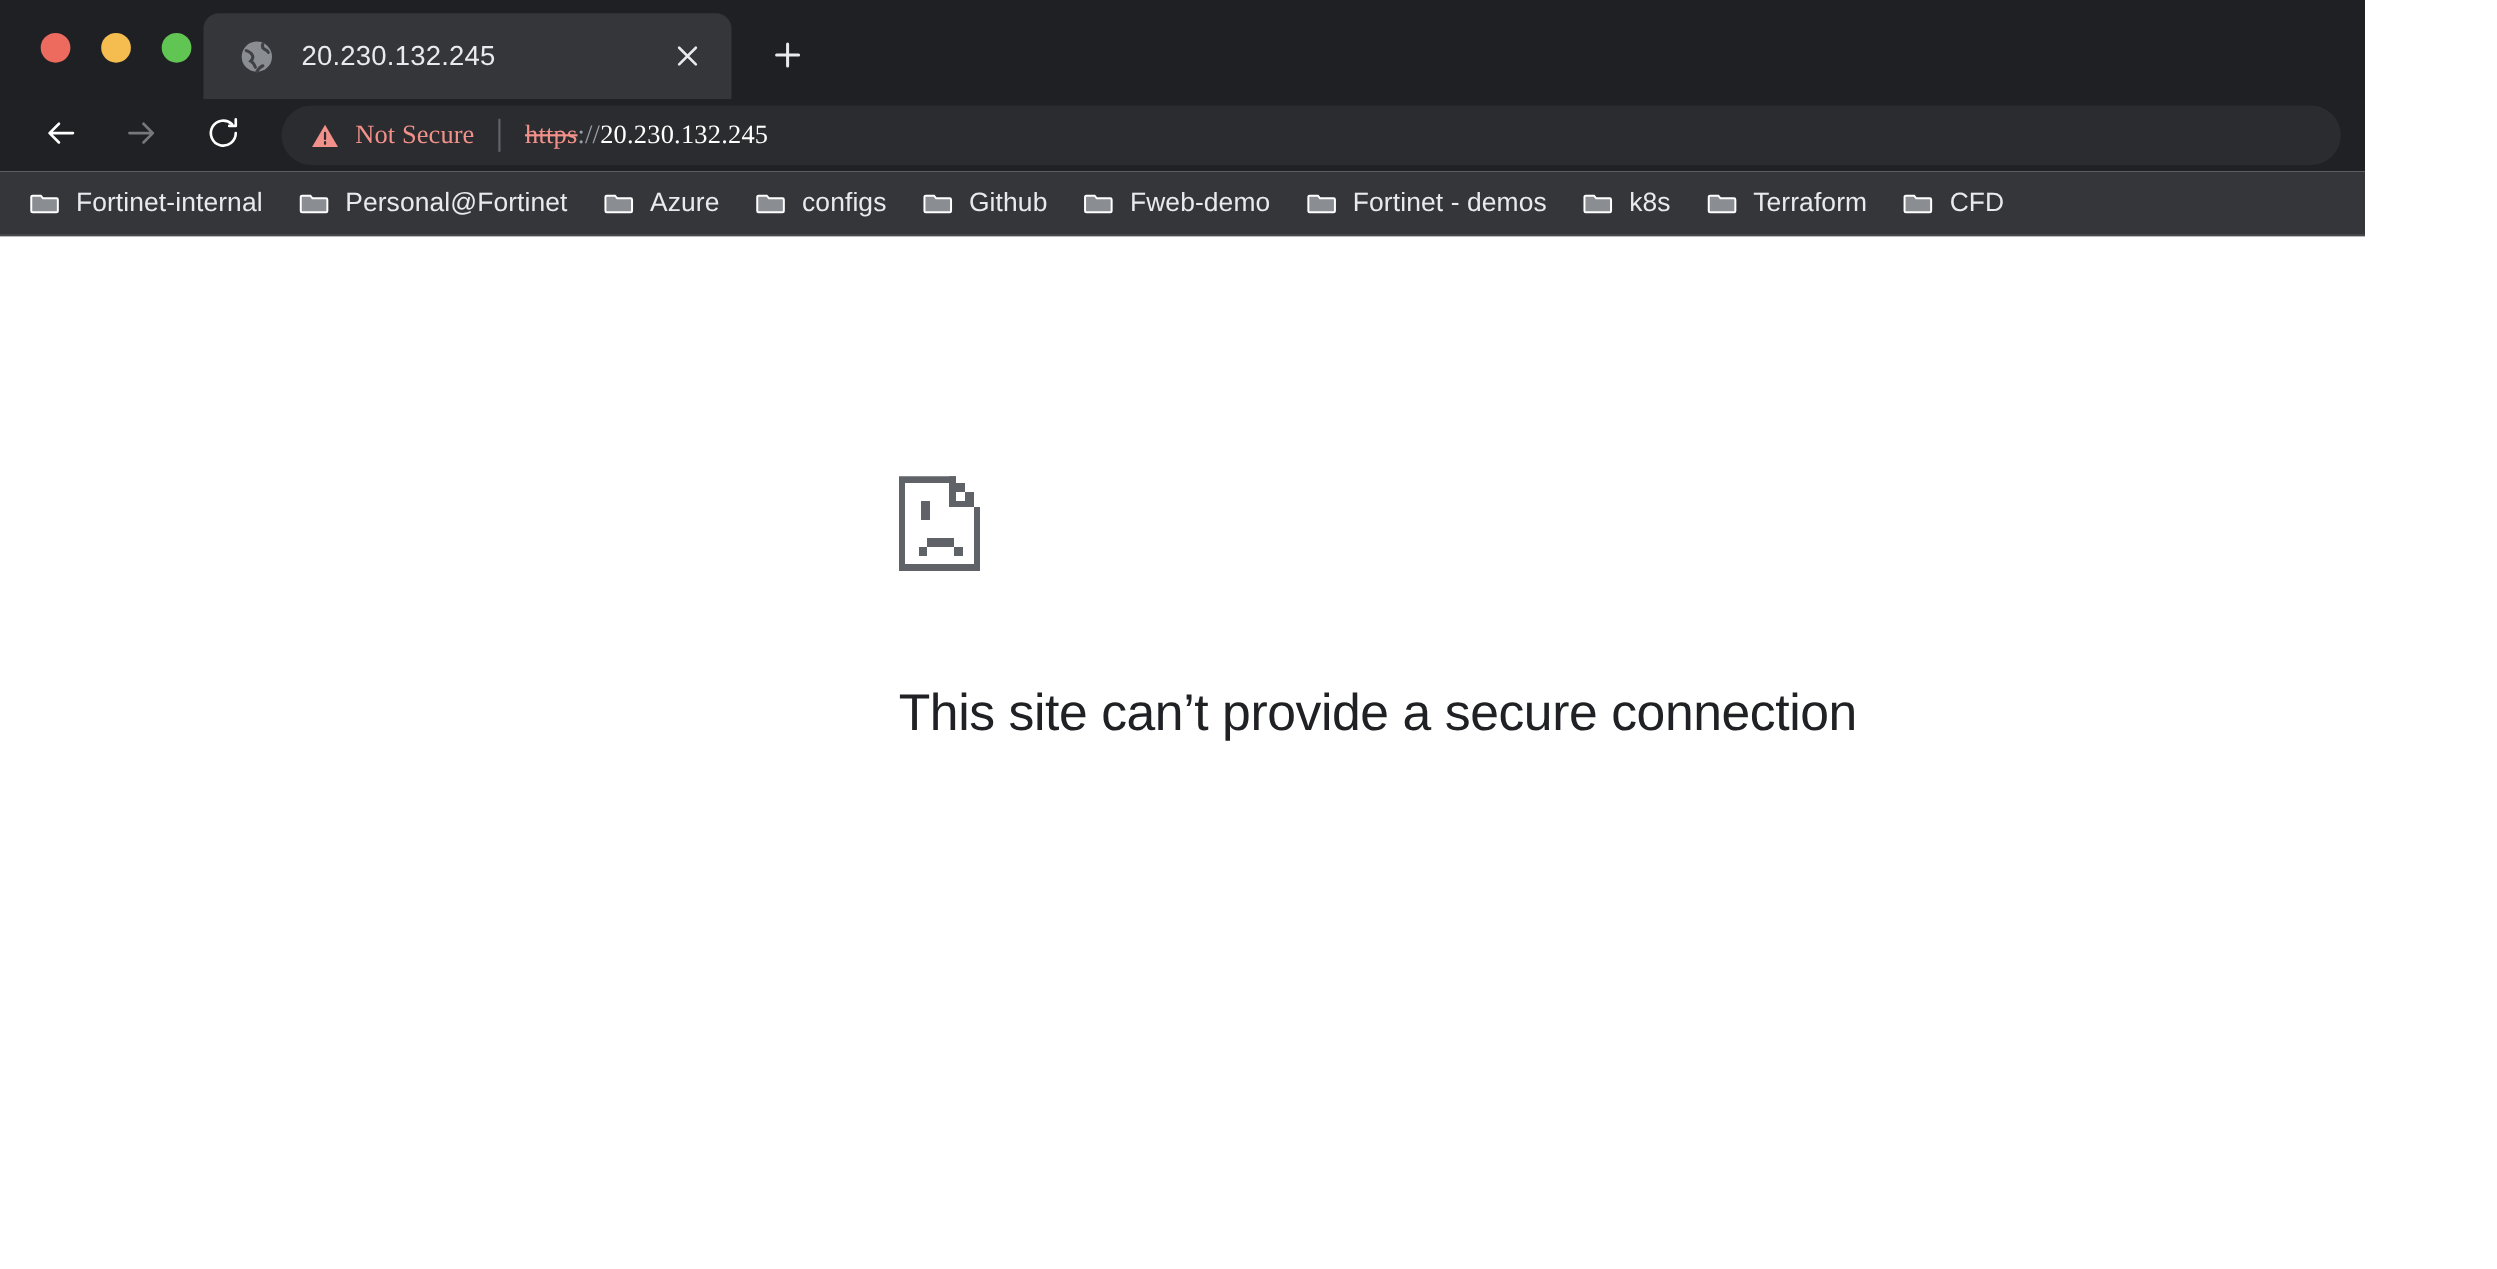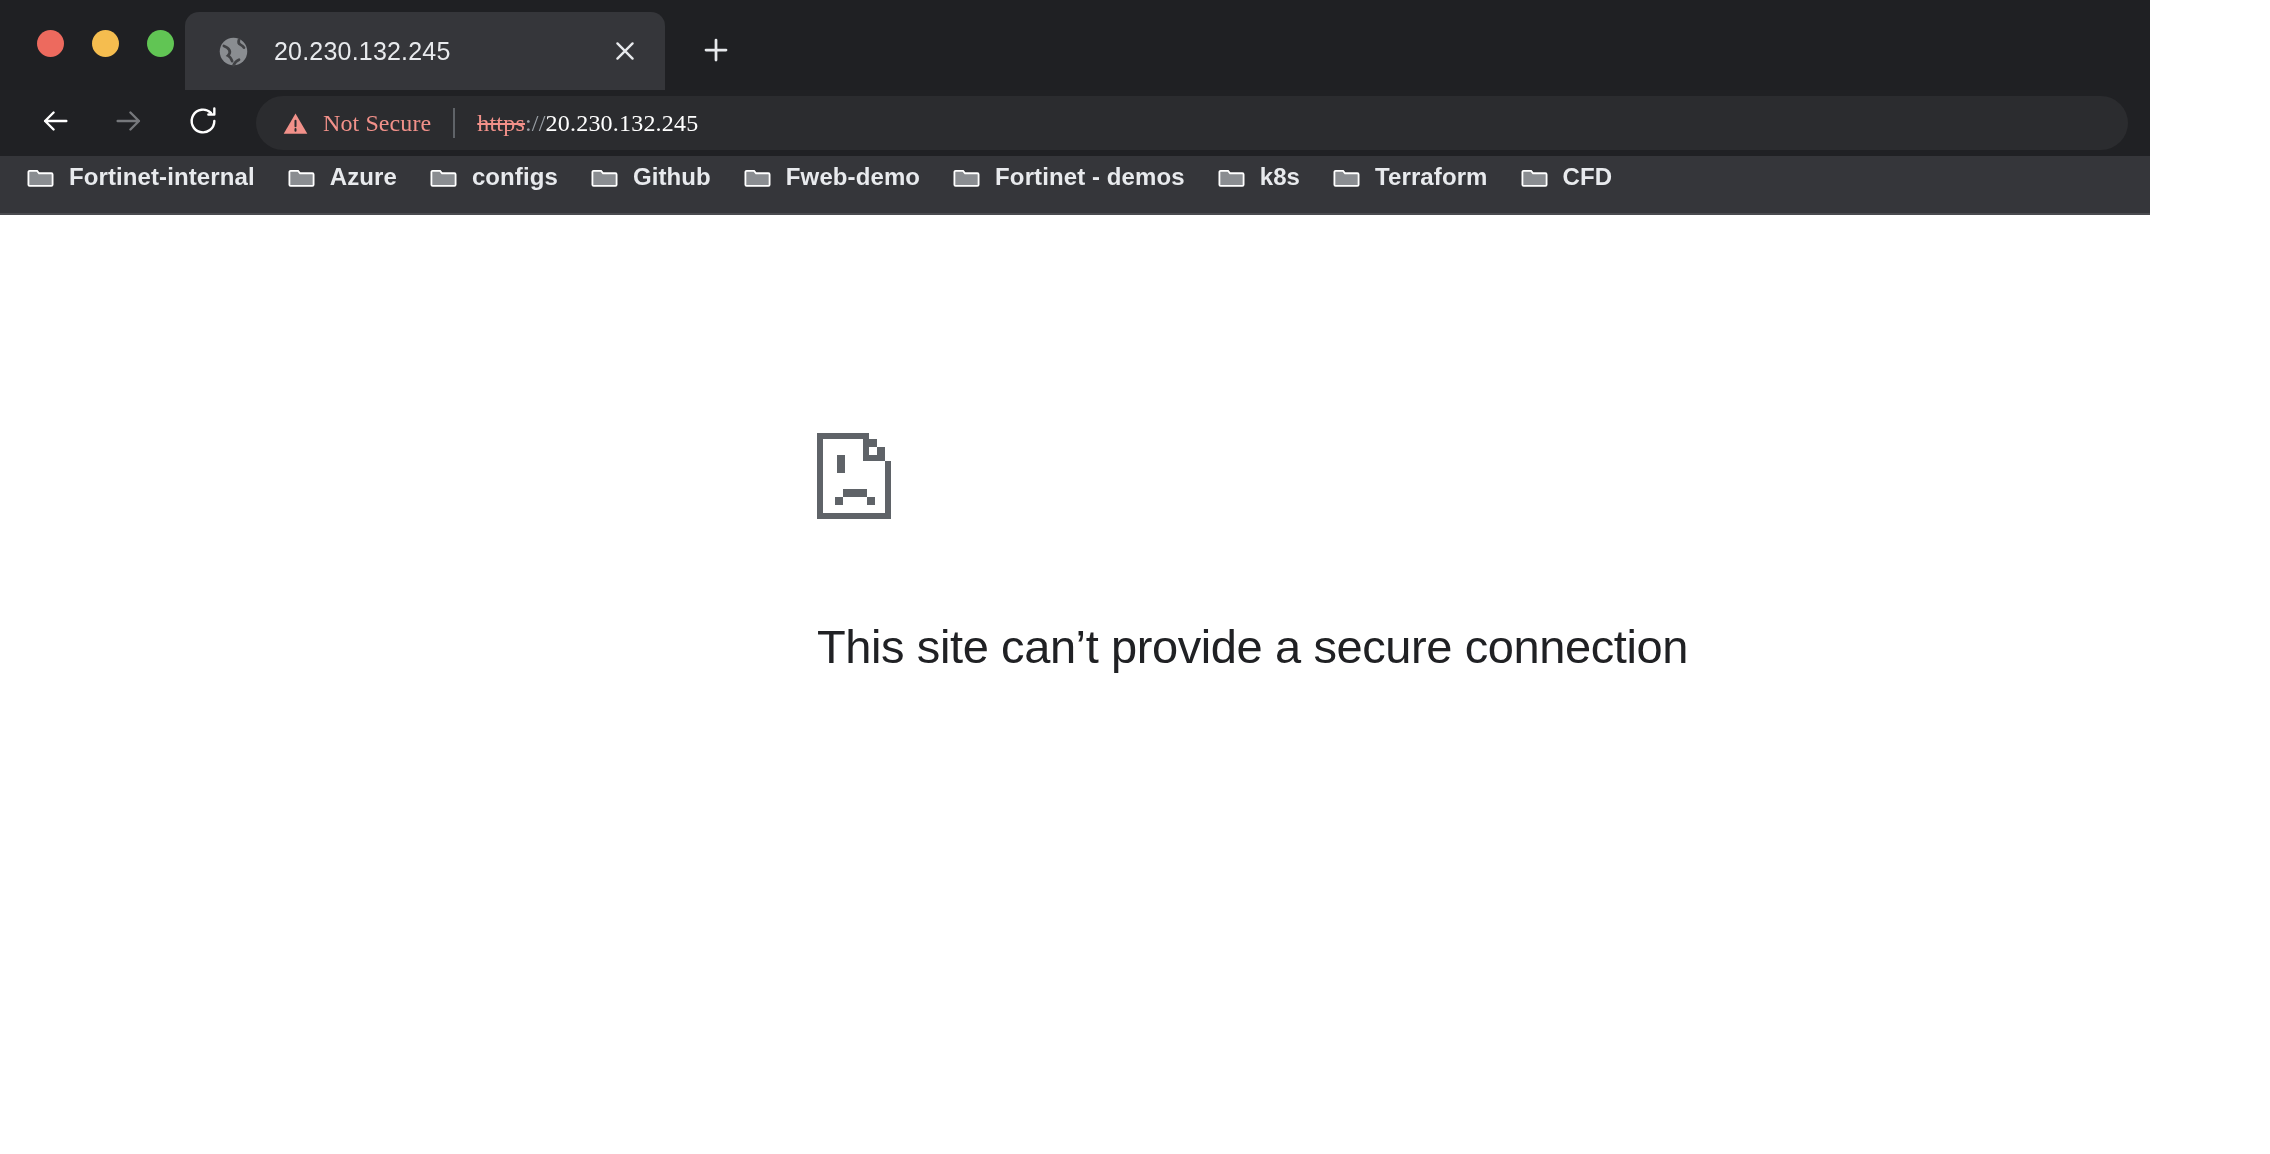--- a/index.html
+++ b/index.html
@@ -148,27 +148,26 @@
     height: 59px;
     background: #35363a;
     display: flex;
     align-items: center;
     padding: 0 14px;
     border-bottom: 2px solid #4a4b4f;
     flex: none;
   }
   .bm {
     display: flex;
-    align-items: flex-start;
+    align-items: center;
     height: 44px;
     padding: 0 12px;
     border-radius: 6px;
     margin-right: 8px;
     white-space: nowrap;
-    font-weight: bold;
   }
   .bm-icon { flex: none; display: flex; align-items: center; margin-right: 14px; }
   .bm-label {
     color: #e8eaed;
     font-size: 24px;
     letter-spacing: 0.1px;
   }
 
   
   .page {
@@ -293,20 +292,28 @@
 
     <div class="bm">
       <span class="bm-icon">
         <svg width="29" height="29" viewBox="0 0 24 24">
             <path d="M3 6.5 h6.2 l1.6 2 H21 a1 1 0 0 1 1 1 V18 a1 1 0 0 1 -1 1 H3 a1 1 0 0 1 -1 -1 V7.5 a1 1 0 0 1 1 -1 z" fill="#8a8d91" stroke="#ffffff" stroke-width="1.5"></path>
           </svg>
       </span>
       <span class="bm-label">Fortinet-internal</span>
     </div>
 
+    <div class="bm">
+      <span class="bm-icon">
+        <svg width="29" height="29" viewBox="0 0 24 24">
+            <path d="M3 6.5 h6.2 l1.6 2 H21 a1 1 0 0 1 1 1 V18 a1 1 0 0 1 -1 1 H3 a1 1 0 0 1 -1 -1 V7.5 a1 1 0 0 1 1 -1 z" fill="#8a8d91" stroke="#ffffff" stroke-width="1.5"></path>
+          </svg>
+      </span>
+      <span class="bm-label">Personal@Fortinet</span>
+    </div>
 
     <div class="bm">
       <span class="bm-icon">
         <svg width="29" height="29" viewBox="0 0 24 24">
             <path d="M3 6.5 h6.2 l1.6 2 H21 a1 1 0 0 1 1 1 V18 a1 1 0 0 1 -1 1 H3 a1 1 0 0 1 -1 -1 V7.5 a1 1 0 0 1 1 -1 z" fill="#8a8d91" stroke="#ffffff" stroke-width="1.5"></path>
           </svg>
       </span>
       <span class="bm-label">Azure</span>
     </div>
 

